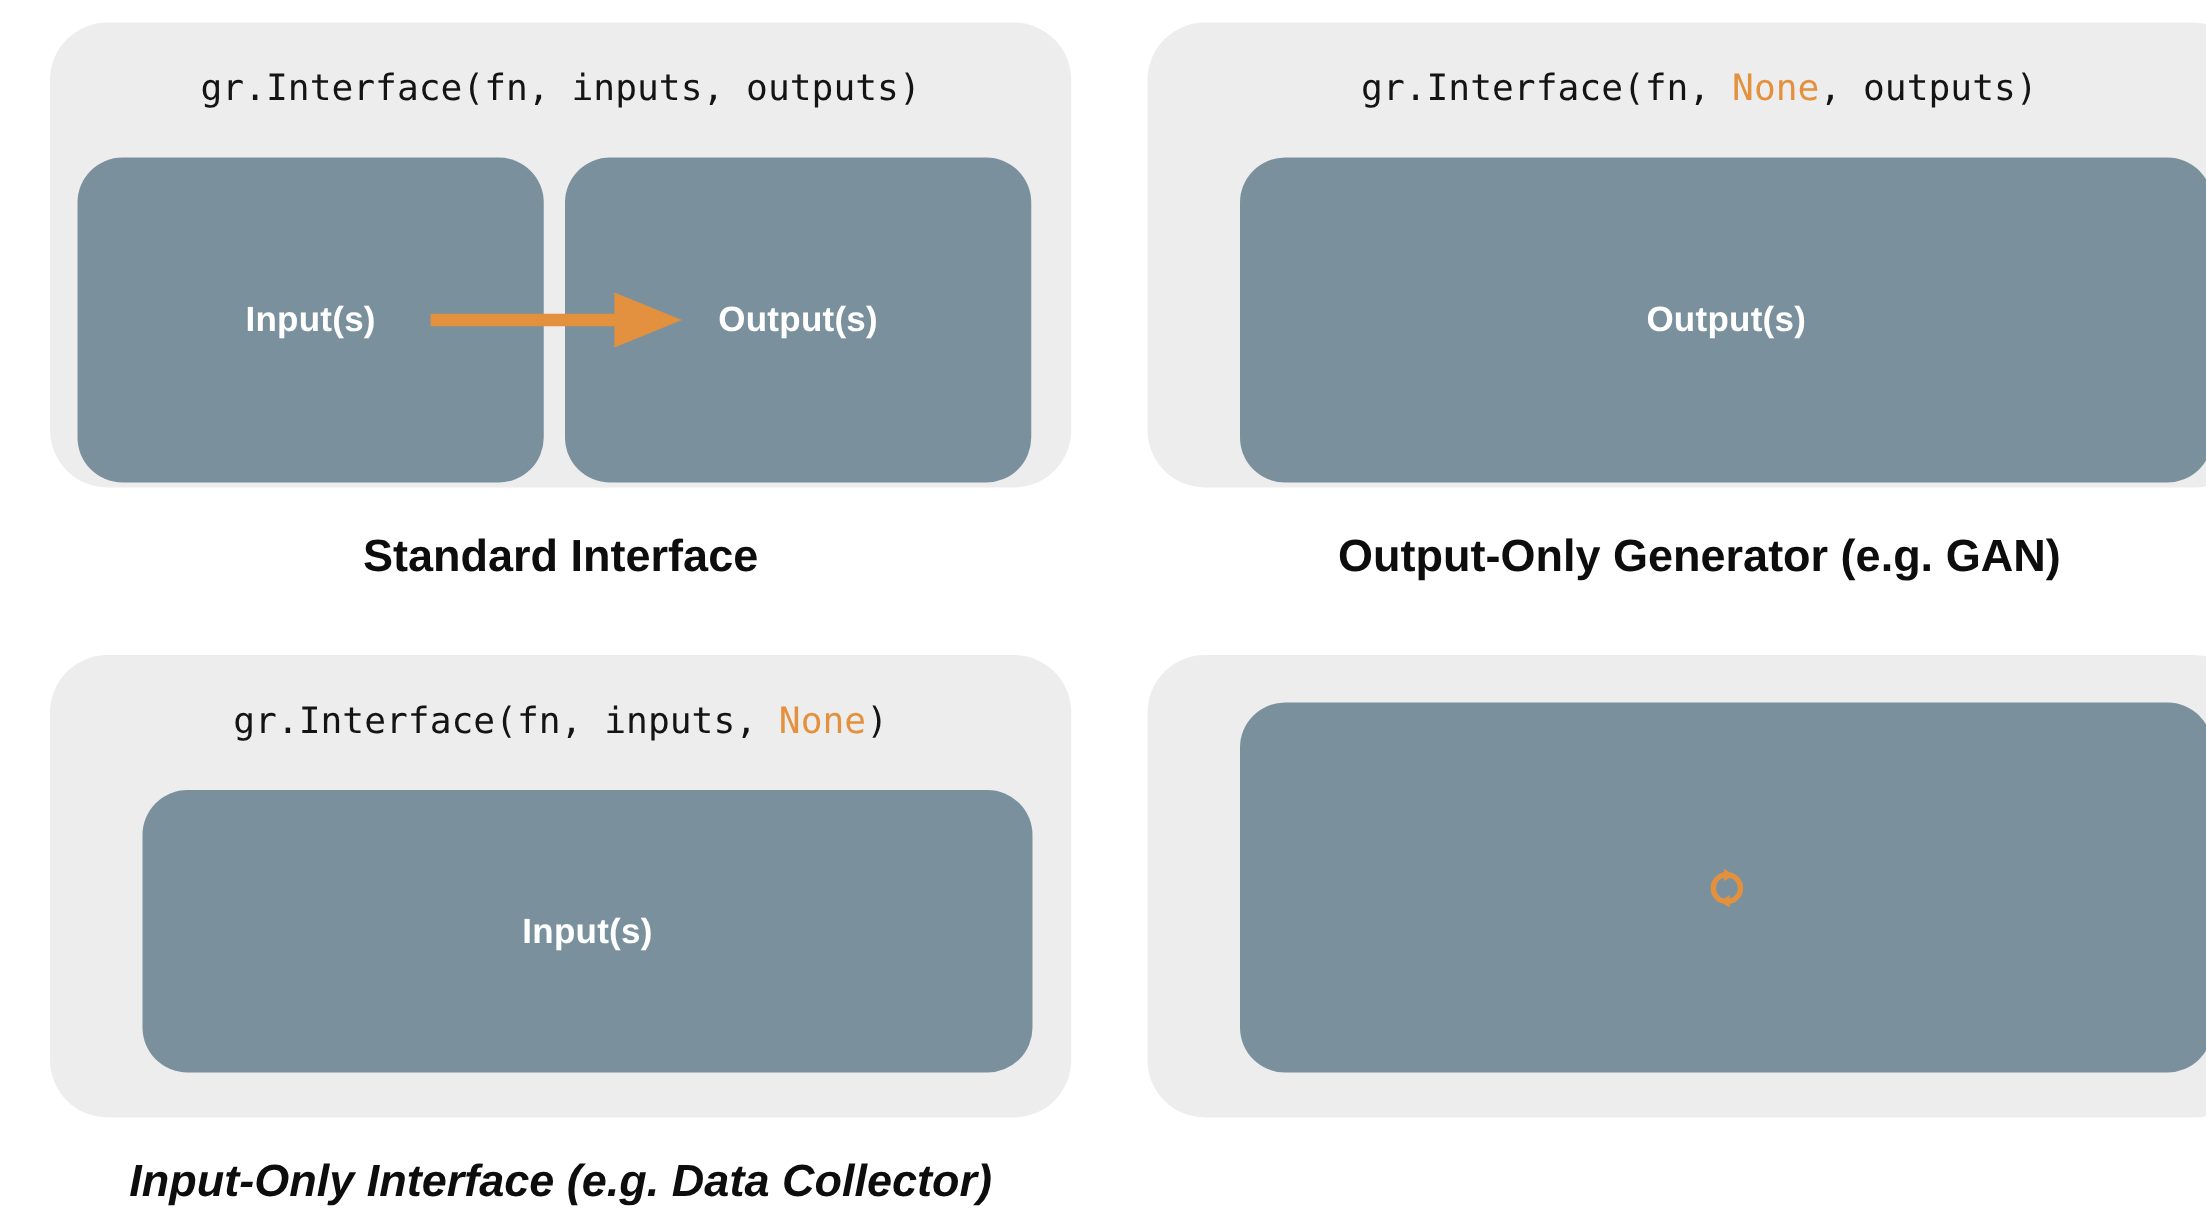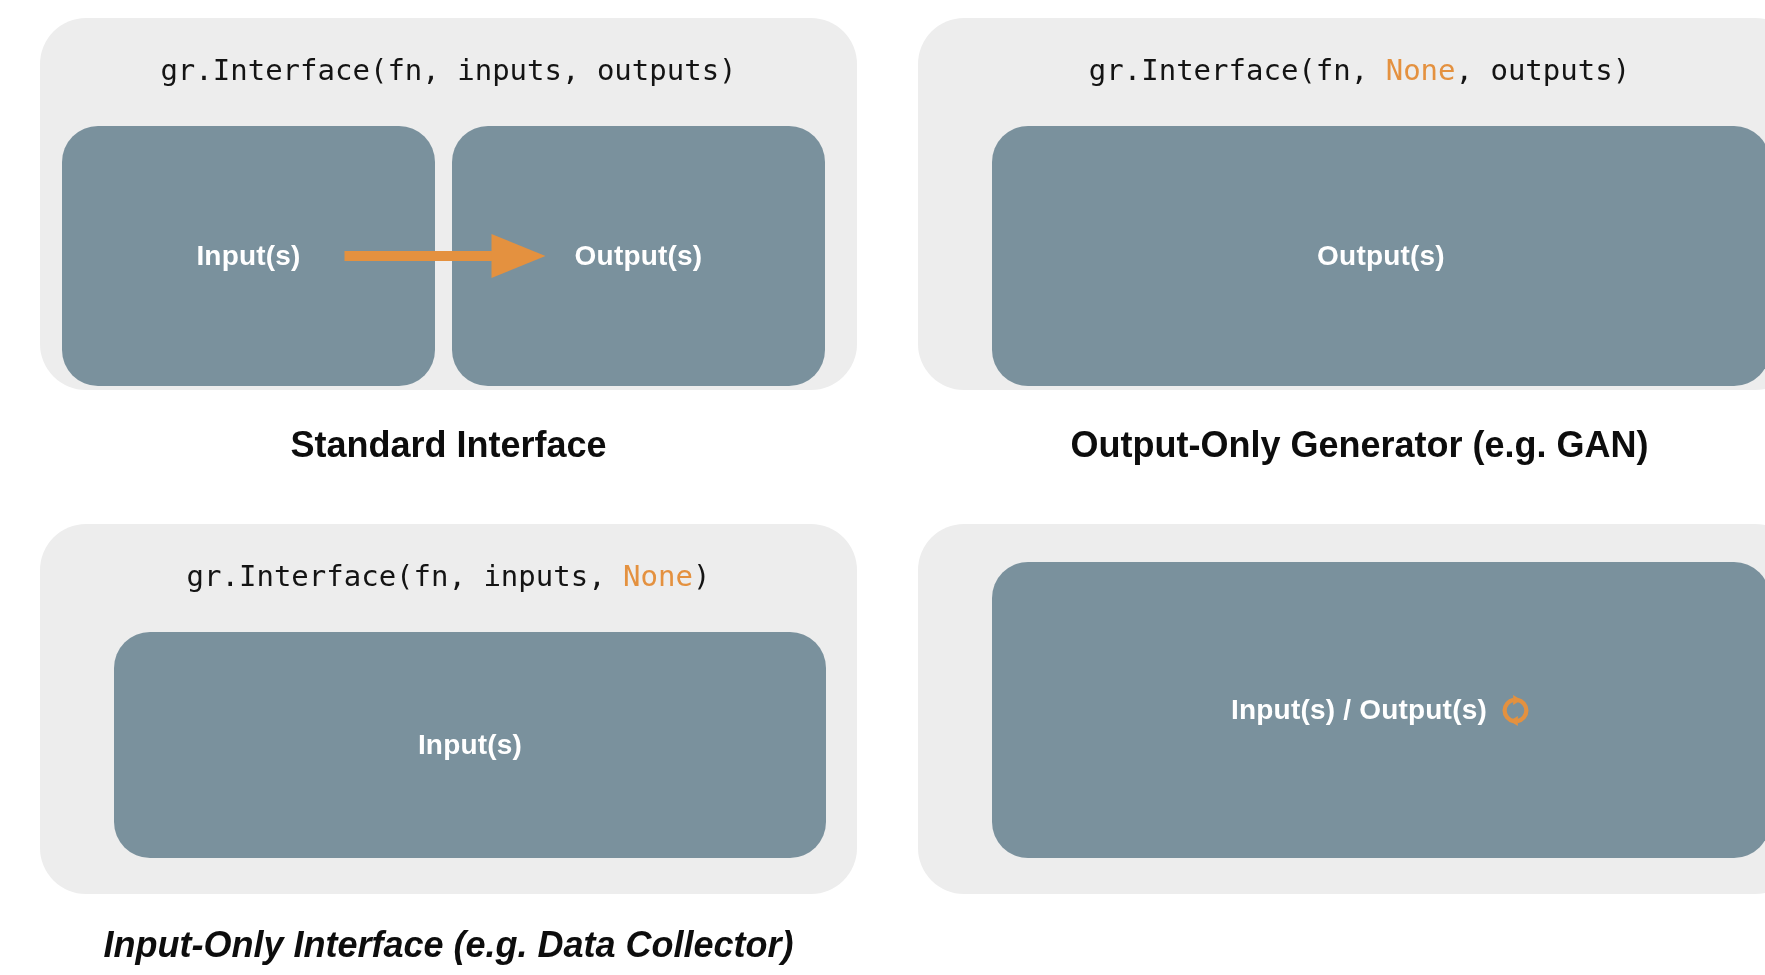--- a/index.html
+++ b/index.html
@@ -130,21 +130,20 @@
           </div>
         </div>
       </div>
       <div class="caption">Input-Only Interface (e.g. Data Collector)</div>
     </section>
 
     <section class="fig fig-right">
       <div class="panel panel-single">
         <div class="boxes">
           <div class="box">
-            <span class="box-label">Input(s) / Output(s)</span>
             <svg class="sync" width="31" height="31" viewBox="0 0 40 40" aria-hidden="true">
               <path class="arc" d="M 17.6 33.8 A 14 14 0 0 1 17.6 6.2"></path>
               <path class="arc" d="M 22.4 6.2 A 14 14 0 0 1 22.4 33.8"></path>
               <polygon points="17,0 17,13 27.5,6.5"></polygon>
               <polygon points="23,27 23,40 12.5,33.5"></polygon>
             </svg>
           </div>
         </div>
       </div>
     </section>

